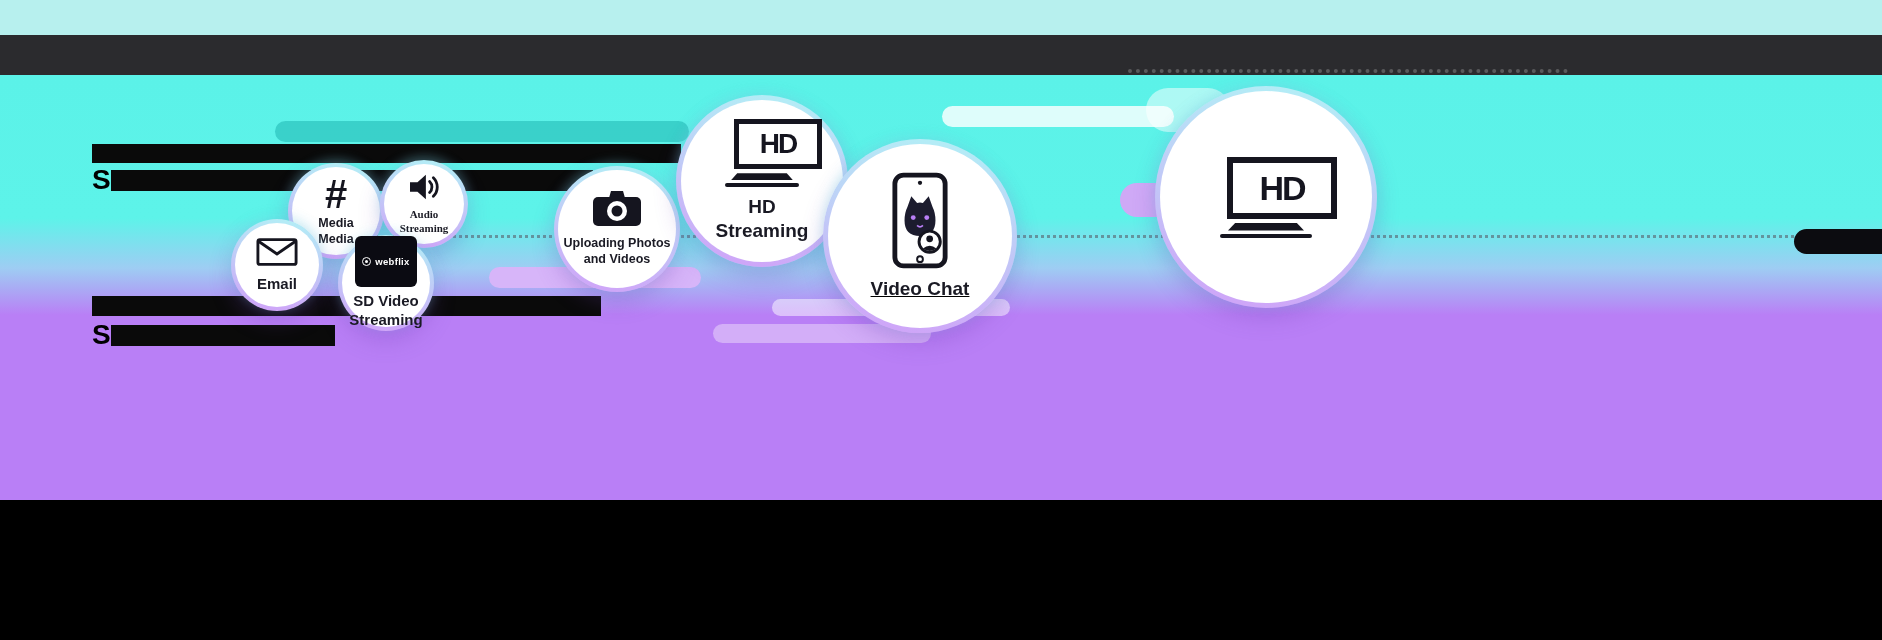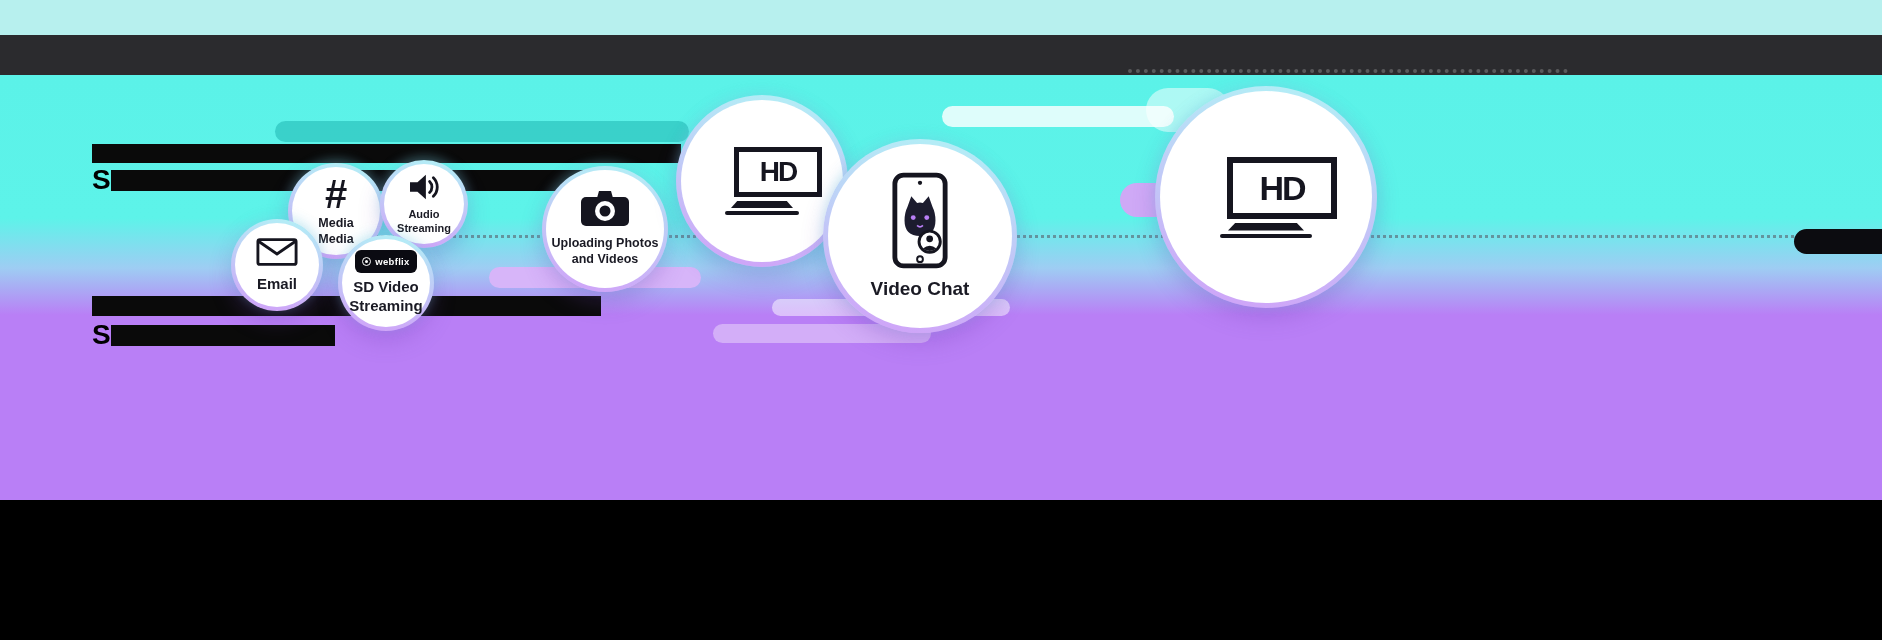--- a/index.html
+++ b/index.html
@@ -41,37 +41,37 @@
                 linear-gradient(190deg, #b3eef6 5%, #cfa4f8 95%) border-box;
     box-shadow: 0 10px 22px rgba(110,60,180,.25), 0 -3px 12px rgba(120,230,235,.35);
     display: flex; flex-direction: column; align-items: center; justify-content: center;
     text-align: center;
   }
   .bubble-label { font-weight: bold; color: #1a1a24; line-height: 1.25; }
   .b-email  { left:231px;  top:219px; width:92px;  height:92px;  z-index:4; }
   .b-social { left:288px;  top:163px; width:96px;  height:96px;  z-index:3; }
   .b-audio  { left:380px;  top:160px; width:88px;  height:88px;  z-index:3; }
   .b-sd     { left:338px;  top:235px; width:96px;  height:96px;  z-index:4; border-width:4px; }
-  .b-upload { left:542px;  top:166px; width:126px; height:126px; z-index:4; }
+  .b-upload { left:554px;  top:166px; width:126px; height:126px; z-index:4; }
   .b-hd     { left:676px;  top:95px;  width:172px; height:172px; z-index:4; border-width:5px; }
-  .b-video  { left:823px;  top:139px; width:194px; height:194px; z-index:5; border-width:5px; }
+  .b-video  { left:823px;  top:139px; width:194px; height:194px; z-index:5; border-width:5px;text-decoration:underline; }
   .b-4k     { left:1155px; top:86px;  width:222px; height:222px; z-index:4; border-width:5px; }
   .b-email  .bubble-label { font-size:15px;   margin-top:4px;text-align:center; }
   .b-social .bubble-label { font-size:12.5px; width:60px;  margin-top:2px; }
-  .b-audio  .bubble-label { font-size:11px;   width:70px;  margin-top:3px; }
+  .b-audio  .bubble-label { font-size:11px;   width:70px;  margin-top:3px;font-family:Liberation Serif, serif; }
   .b-sd     .bubble-label { font-size:15px;   width:78px;  margin-top:5px; }
   .b-upload .bubble-label { font-size:12.5px; width:116px; margin-top:6px; }
   .b-hd     .bubble-label { font-size:19px;   width:110px; margin-top:8px; }
   .b-video  .bubble-label { font-size:19px;   margin-top:4px; }
   .b-4k     .bubble-label { font-size:19px;   width:170px; margin-top:10px; }
   
   .hash-glyph { font-size:40px; font-weight:800; color:#15151f; line-height:1; }
   
   .webflix-badge {
-    background:#0b0b12; color:#fff; border-radius:6px; padding:6px 7px;
+    background:#0b0b12; color:#fff; border-radius:6px; padding:20px 7px;
     display:flex; align-items:center; gap:4px; font-size:9.5px; font-weight:bold;
     letter-spacing:.3px;
   }
   .webflix-dot { width:9px; height:9px; border:1.5px solid #fff; border-radius:50%; position:relative; flex:0 0 auto; }
   .webflix-dot::after { content:""; position:absolute; left:2px; top:2px; width:3px; height:3px; background:#fff; border-radius:50%; }
   
   .tv { border:5px solid #15151f; border-radius:0; background:#fff;
         display:flex; align-items:center; justify-content:center;margin-left:32px; }
   .tv-text { font-weight:800; color:#15151f; letter-spacing:-2px; line-height:1; }
   .tv-stand { background:#15151f; clip-path: polygon(10% 0, 90% 0, 100% 100%, 0 100%); }
@@ -162,20 +162,21 @@
   </span>
   <div class="bubble-label">Uploading Photos and Videos</div>
 </div>
 
 <div class="bubble b-hd">
   <div class="tv">
     <span class="tv-text">HD</span>
   </div>
   <div class="tv-stand"></div>
   <div class="tv-base"></div>
+  <div class="bubble-label">HD Streaming</div>
 </div>
 
 <div class="bubble b-video">
   <span>
     <svg width="58" height="97" viewBox="0 0 60 100">
       <rect x="4" y="3" width="52" height="94" rx="9" fill="#ffffff" stroke="#15151f" stroke-width="5"></rect>
       <circle cx="30" cy="11" r="2.2" fill="#15151f"></circle>
       <path d="M17 36 L21 25 L27 32 Q30 30.5 33 32 L39 25 L43 36 Q46 42 46 50 Q46 66 30 66 Q14 66 14 50 Q14 42 17 36 Z" fill="#1c1c2e"></path>
       <circle cx="23" cy="47" r="2.5" fill="#b97ff6"></circle>
       <circle cx="37" cy="47" r="2.5" fill="#b97ff6"></circle>

